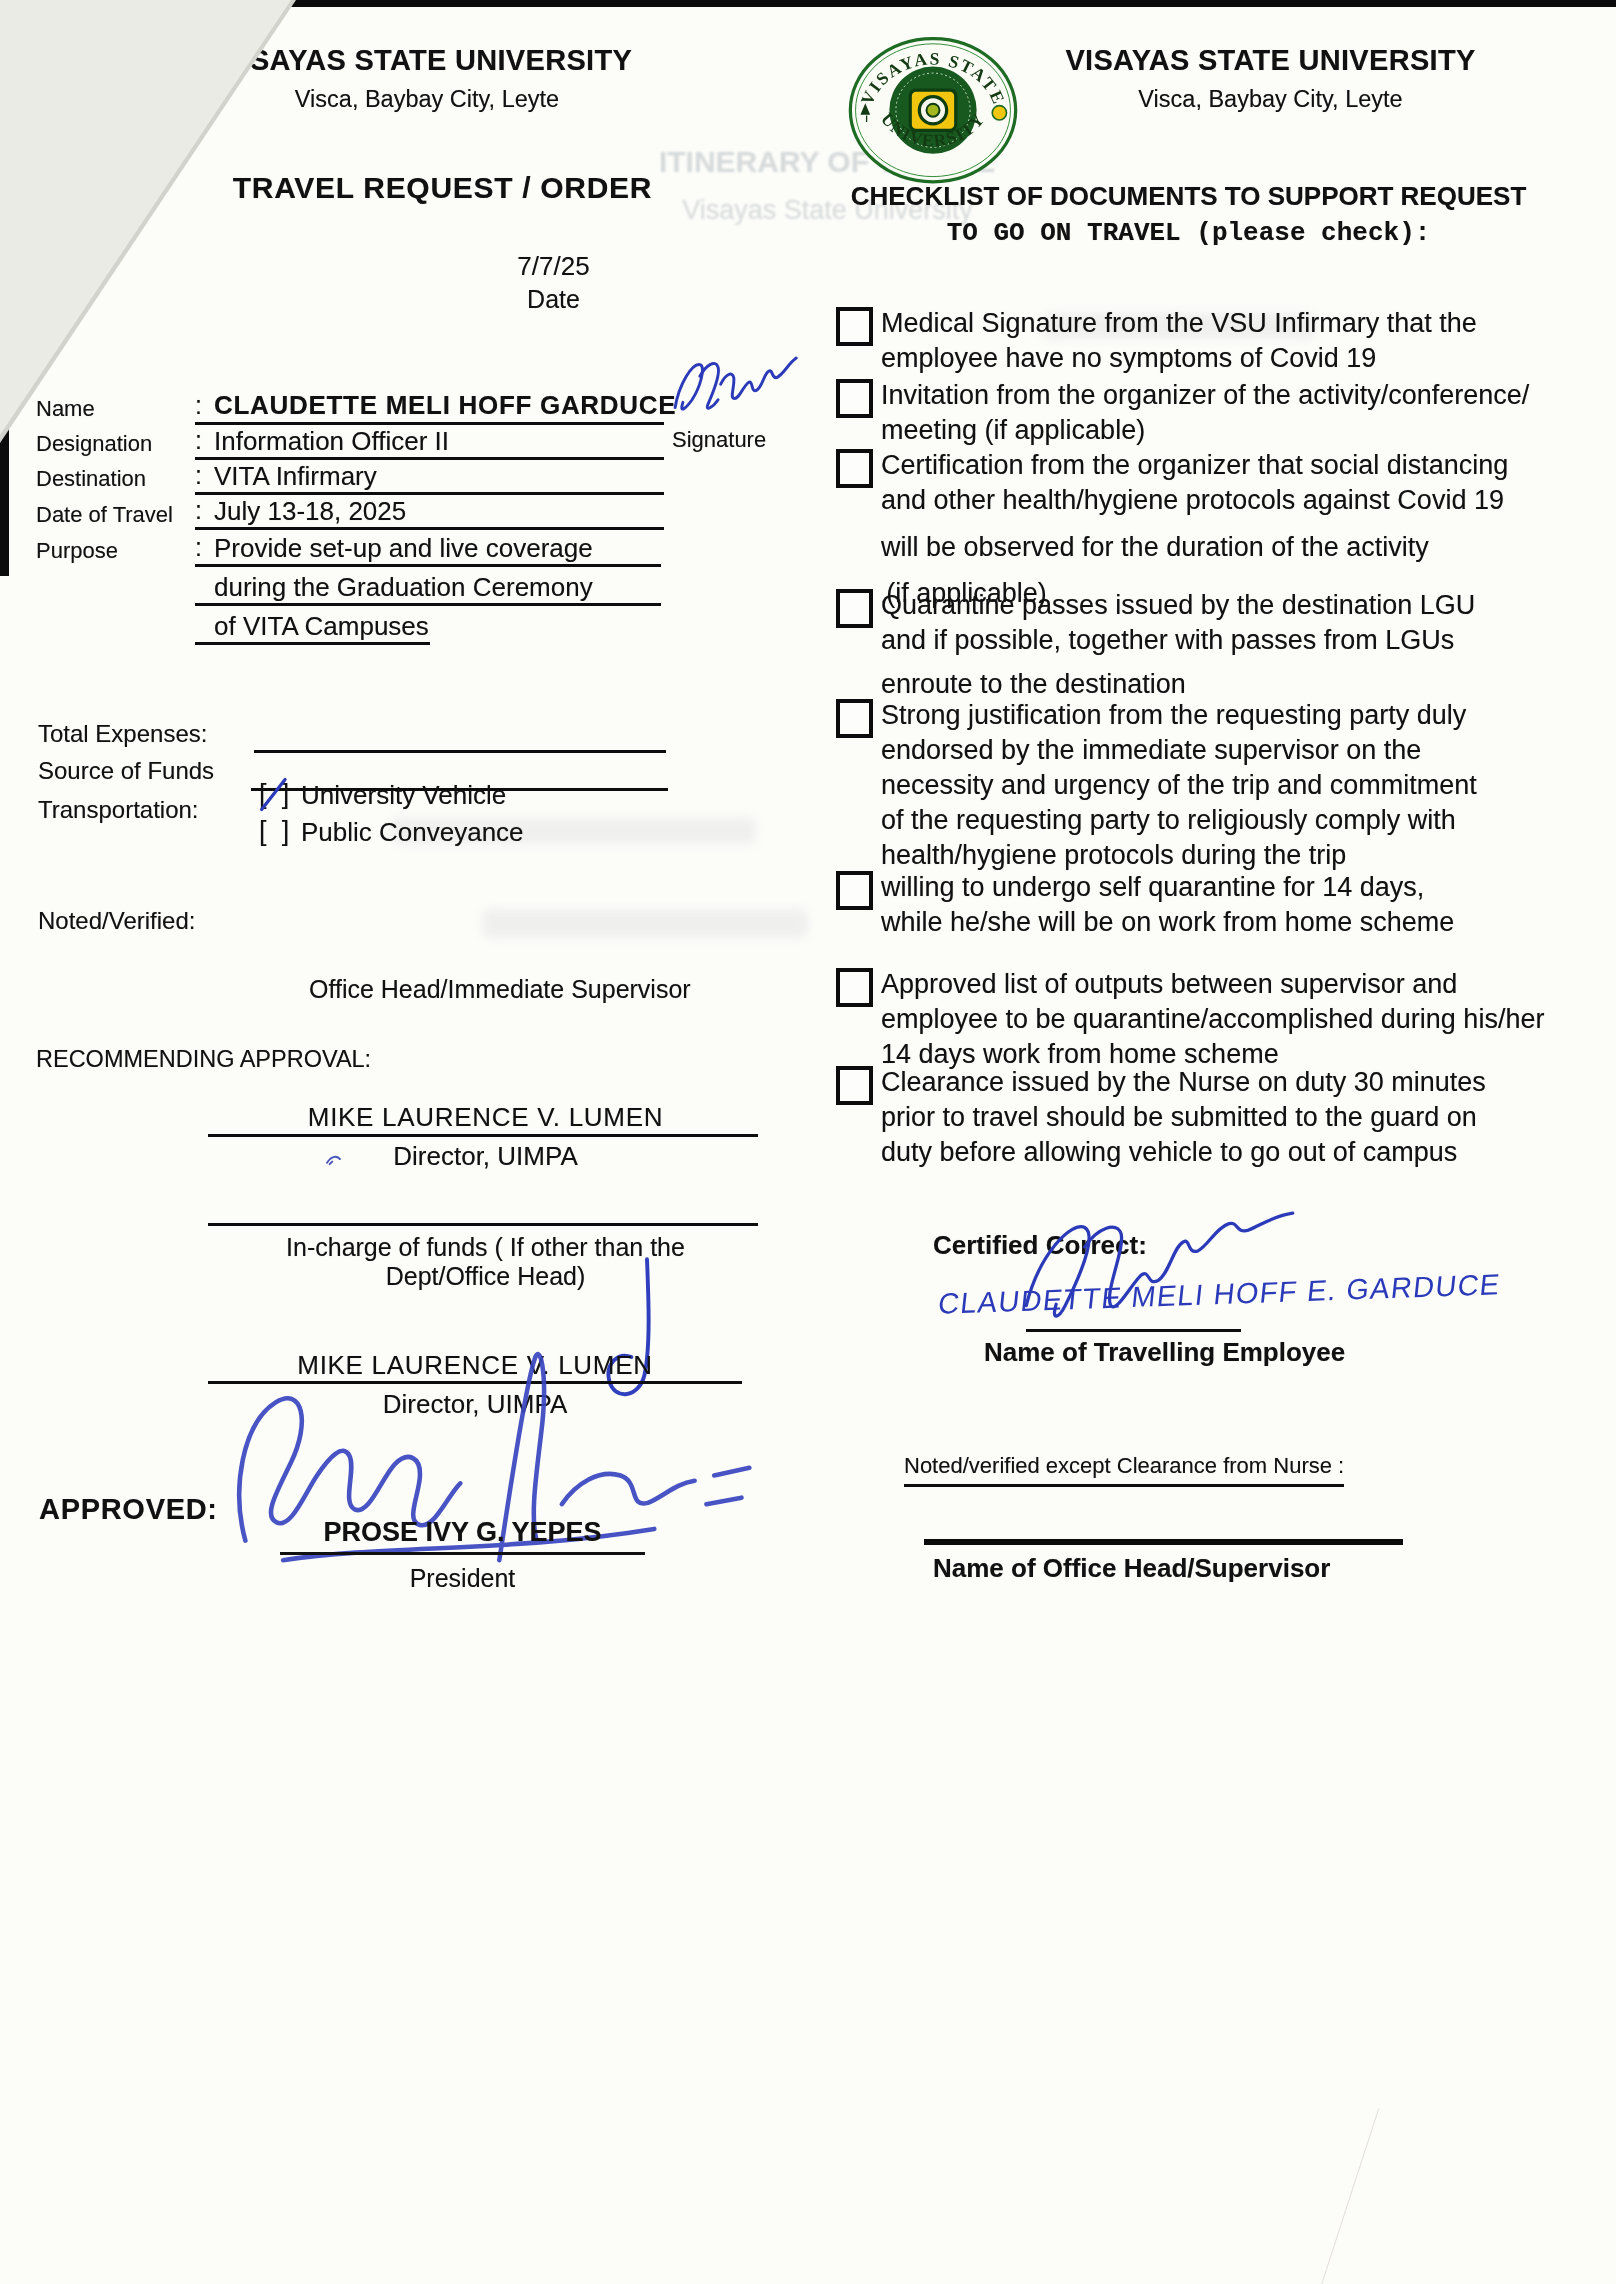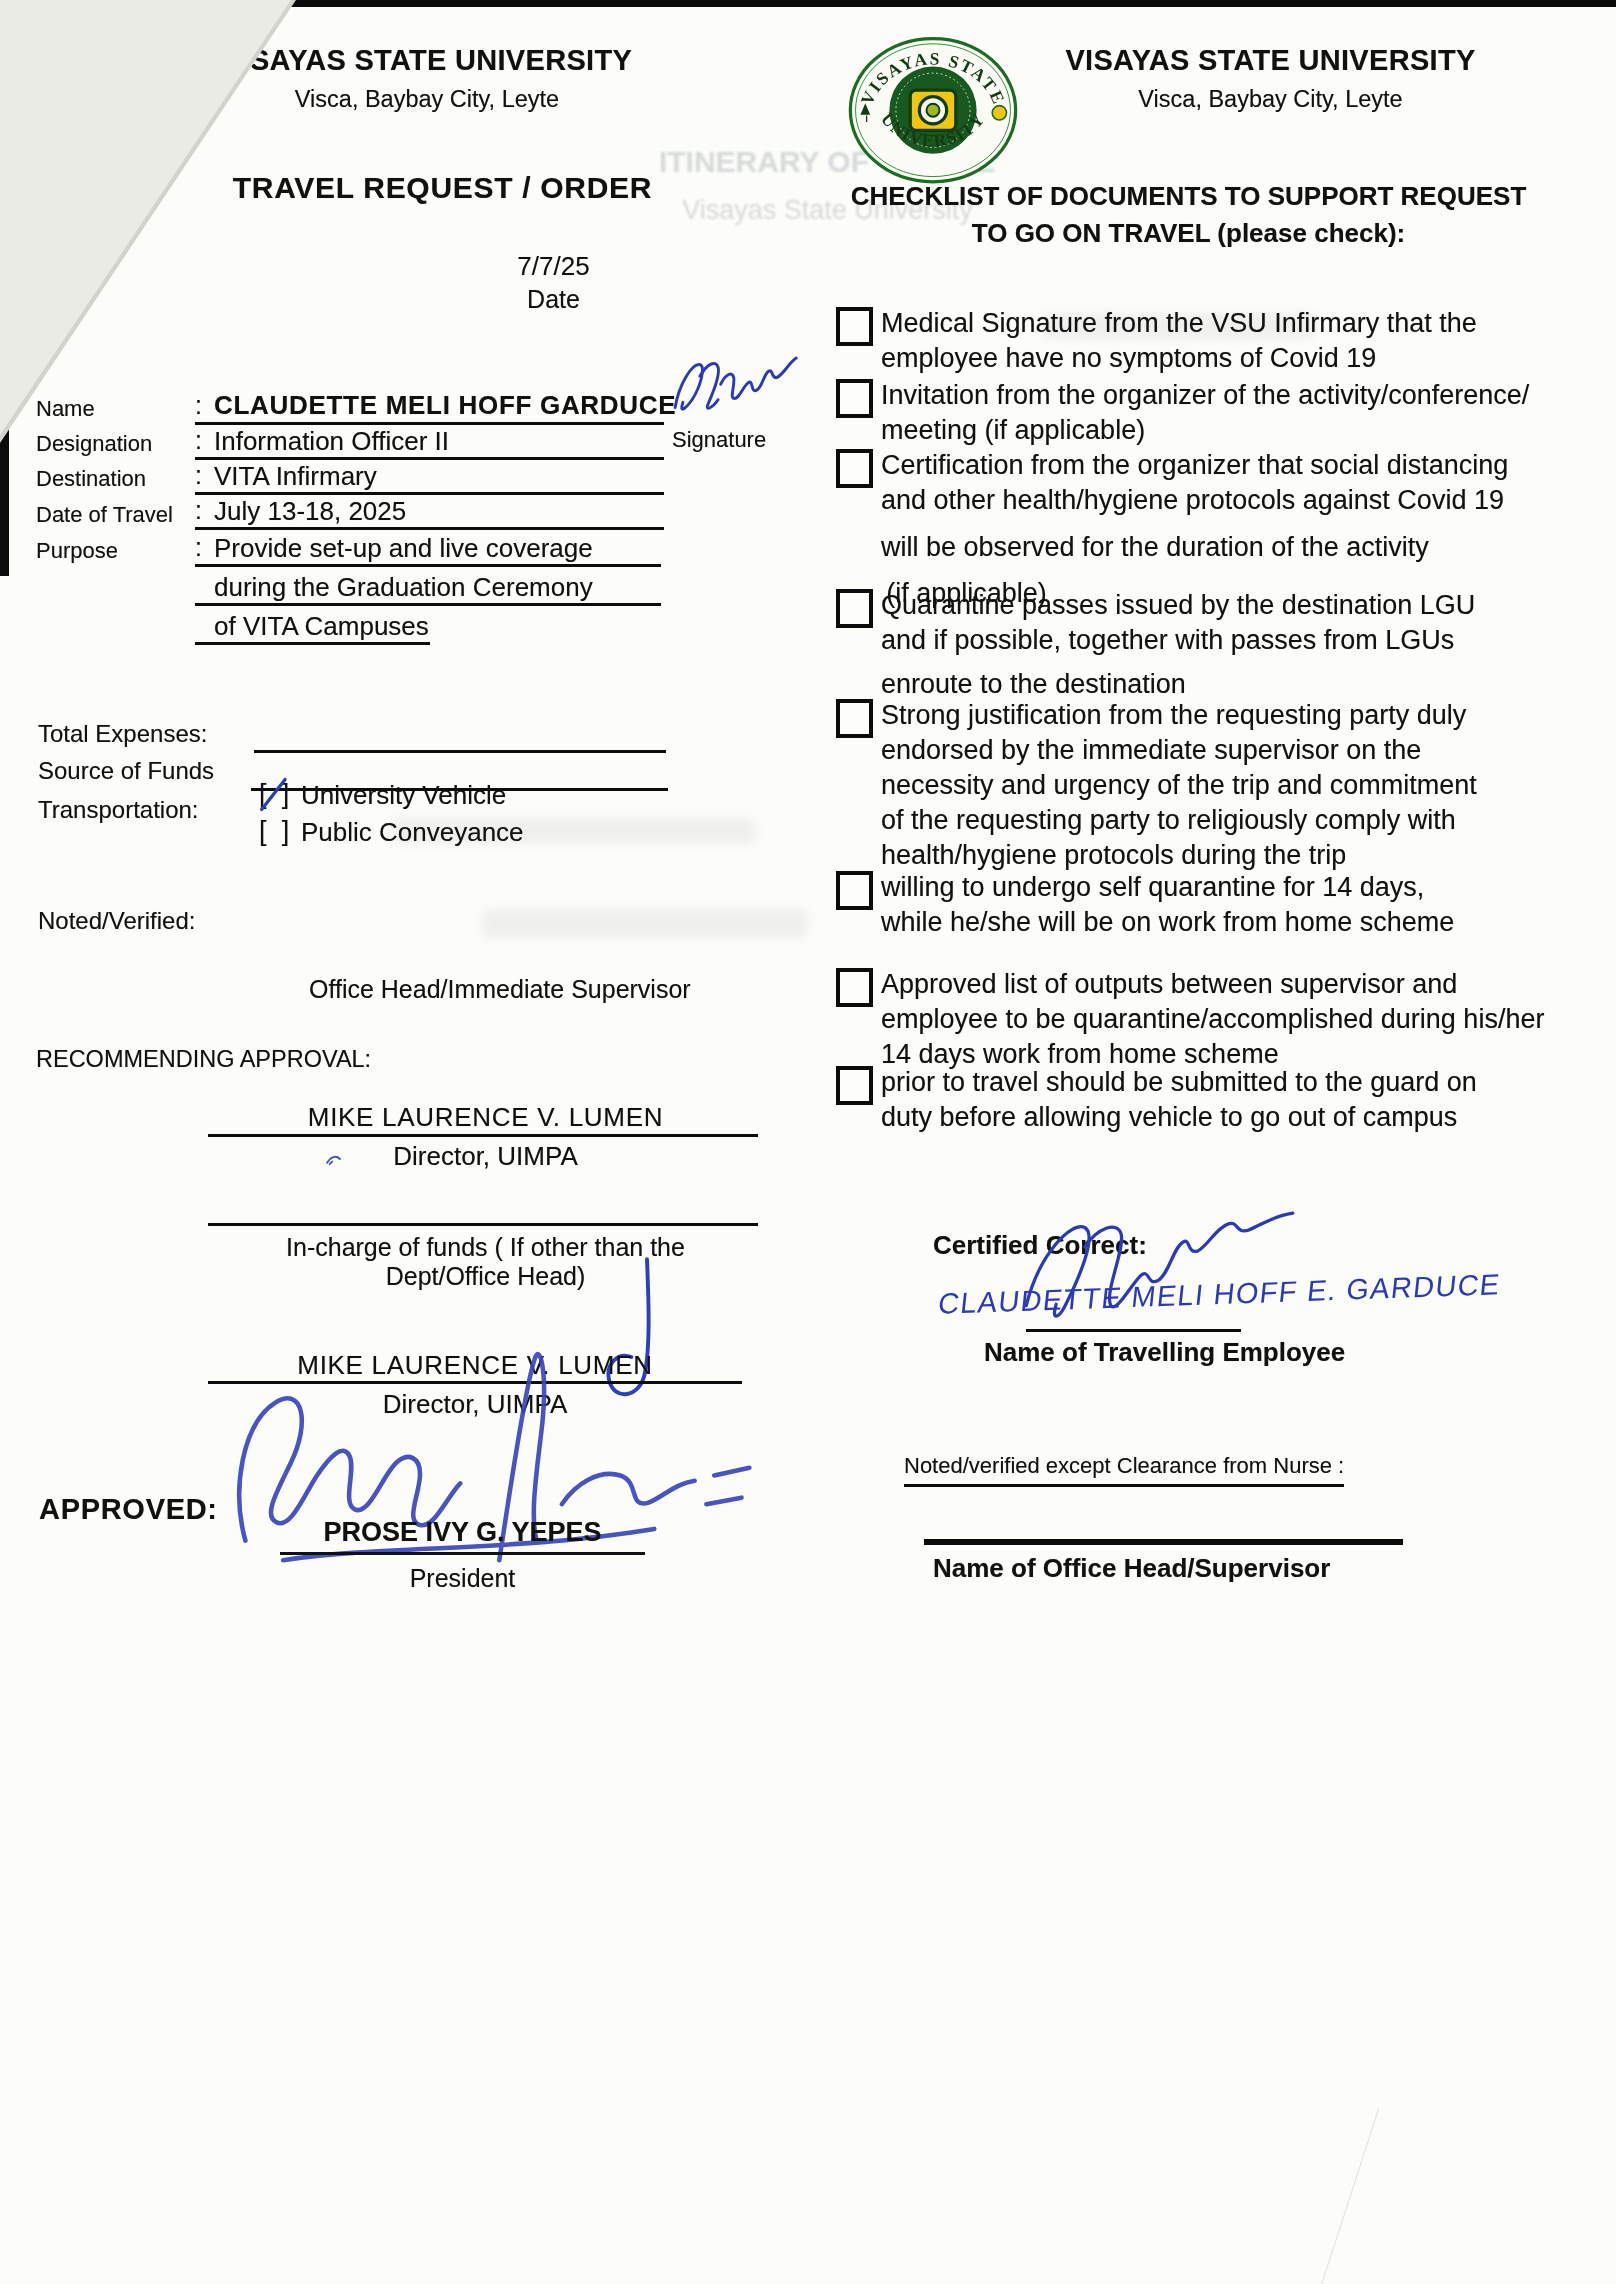--- a/index.html
+++ b/index.html
@@ -177,21 +177,21 @@
       <text font-family="Liberation Serif, serif" font-size="27" font-weight="bold" fill="#143a14" letter-spacing="2">
         <textPath href="#arcBot" startOffset="50%" text-anchor="middle">UNIVERSITY</textPath>
       </text>
       <circle cx="234" cy="118" r="11" fill="#f2c50f" stroke="#1e6b24" stroke-width="2.5"></circle>
       <path d="M28,106 l6,14 l-12,0 z M30,122 l0,10" fill="#143a14" stroke="#143a14" stroke-width="2"></path>
     </svg>
   </div>
   <div class="abs b ctr hdr-title prt" style="left:1023px;top:44px;width:495px;">VISAYAS STATE UNIVERSITY</div>
   <div class="abs ctr hdr-sub prt" style="left:1023px;top:86px;width:495px;">Visca, Baybay City, Leyte</div>
   <div class="abs b ctr prt" style="left:840px;top:181px;width:697px;font-size:26px;">CHECKLIST OF DOCUMENTS TO SUPPORT REQUEST</div>
-  <div class="abs b ctr prt" style="left:840px;top:218px;width:697px;font-size:26px;">TO GO ON TRAVEL (please check):</div>
+  <div class="abs b ctr prt" style="left:840px;top:218px;width:697px;font-size:26px;font-family:Liberation Mono, monospace;">TO GO ON TRAVEL (please check):</div>
 
   <div class="abs chk" style="top:306px;">
     <span class="box"></span>
     <div class="lines prt">
       <div>Medical Signature from the VSU Infirmary that the</div>
       <div>employee have no symptoms of Covid 19</div>
     </div>
   </div>
 
   <div class="abs chk" style="top:378px;">
@@ -245,20 +245,21 @@
     <div class="lines prt">
       <div>Approved list of outputs between supervisor and</div>
       <div>employee to be quarantine/accomplished during his/her</div>
       <div>14 days work from home scheme</div>
     </div>
   </div>
 
   <div class="abs chk" style="top:1065px;">
     <span class="box"></span>
     <div class="lines prt">
+      <div>Clearance issued by the Nurse on duty 30 minutes</div>
       <div>prior to travel should be submitted to the guard on</div>
       <div>duty before allowing vehicle to go out of campus</div>
     </div>
   </div>
 
   <div class="abs b prt" style="left:933px;top:1230px;font-size:26px;">Certified Correct:</div>
   <div class="abs" style="left:1013px;top:1208px;">
     <svg width="306" height="117" viewBox="0 0 470 180">
       <g fill="none" stroke="#2a3ab8" stroke-width="5" stroke-linecap="round">
         <path d="M20,150 C40,70 90,20 110,30 C130,42 100,110 80,150 C70,170 58,174 66,148"></path>

